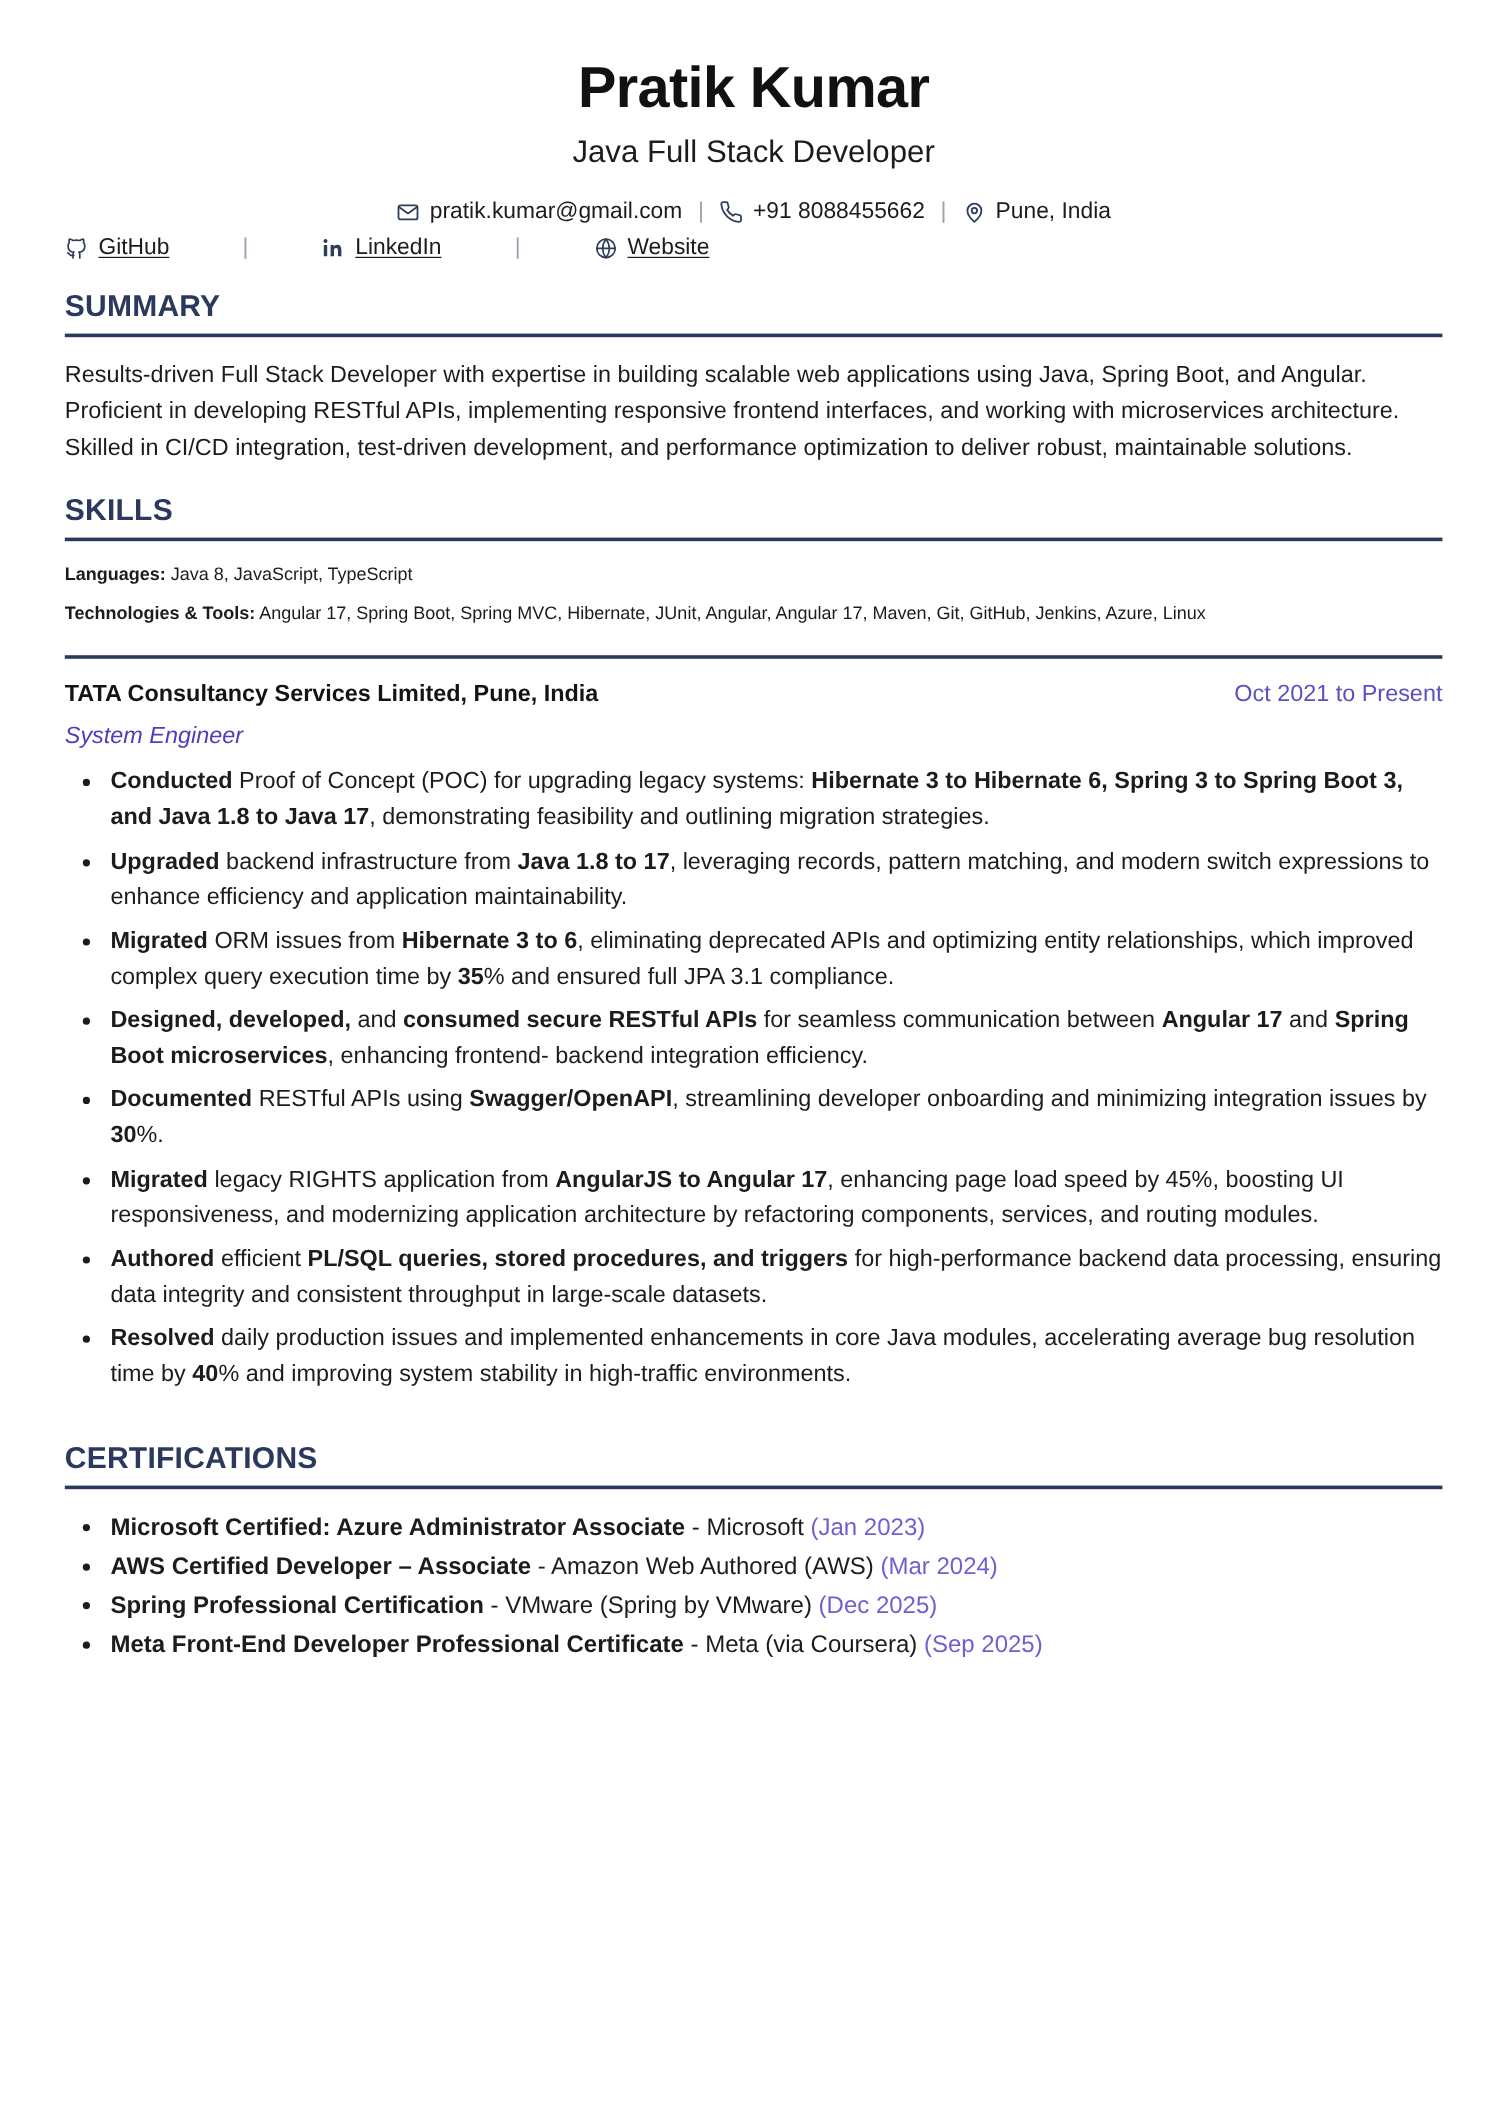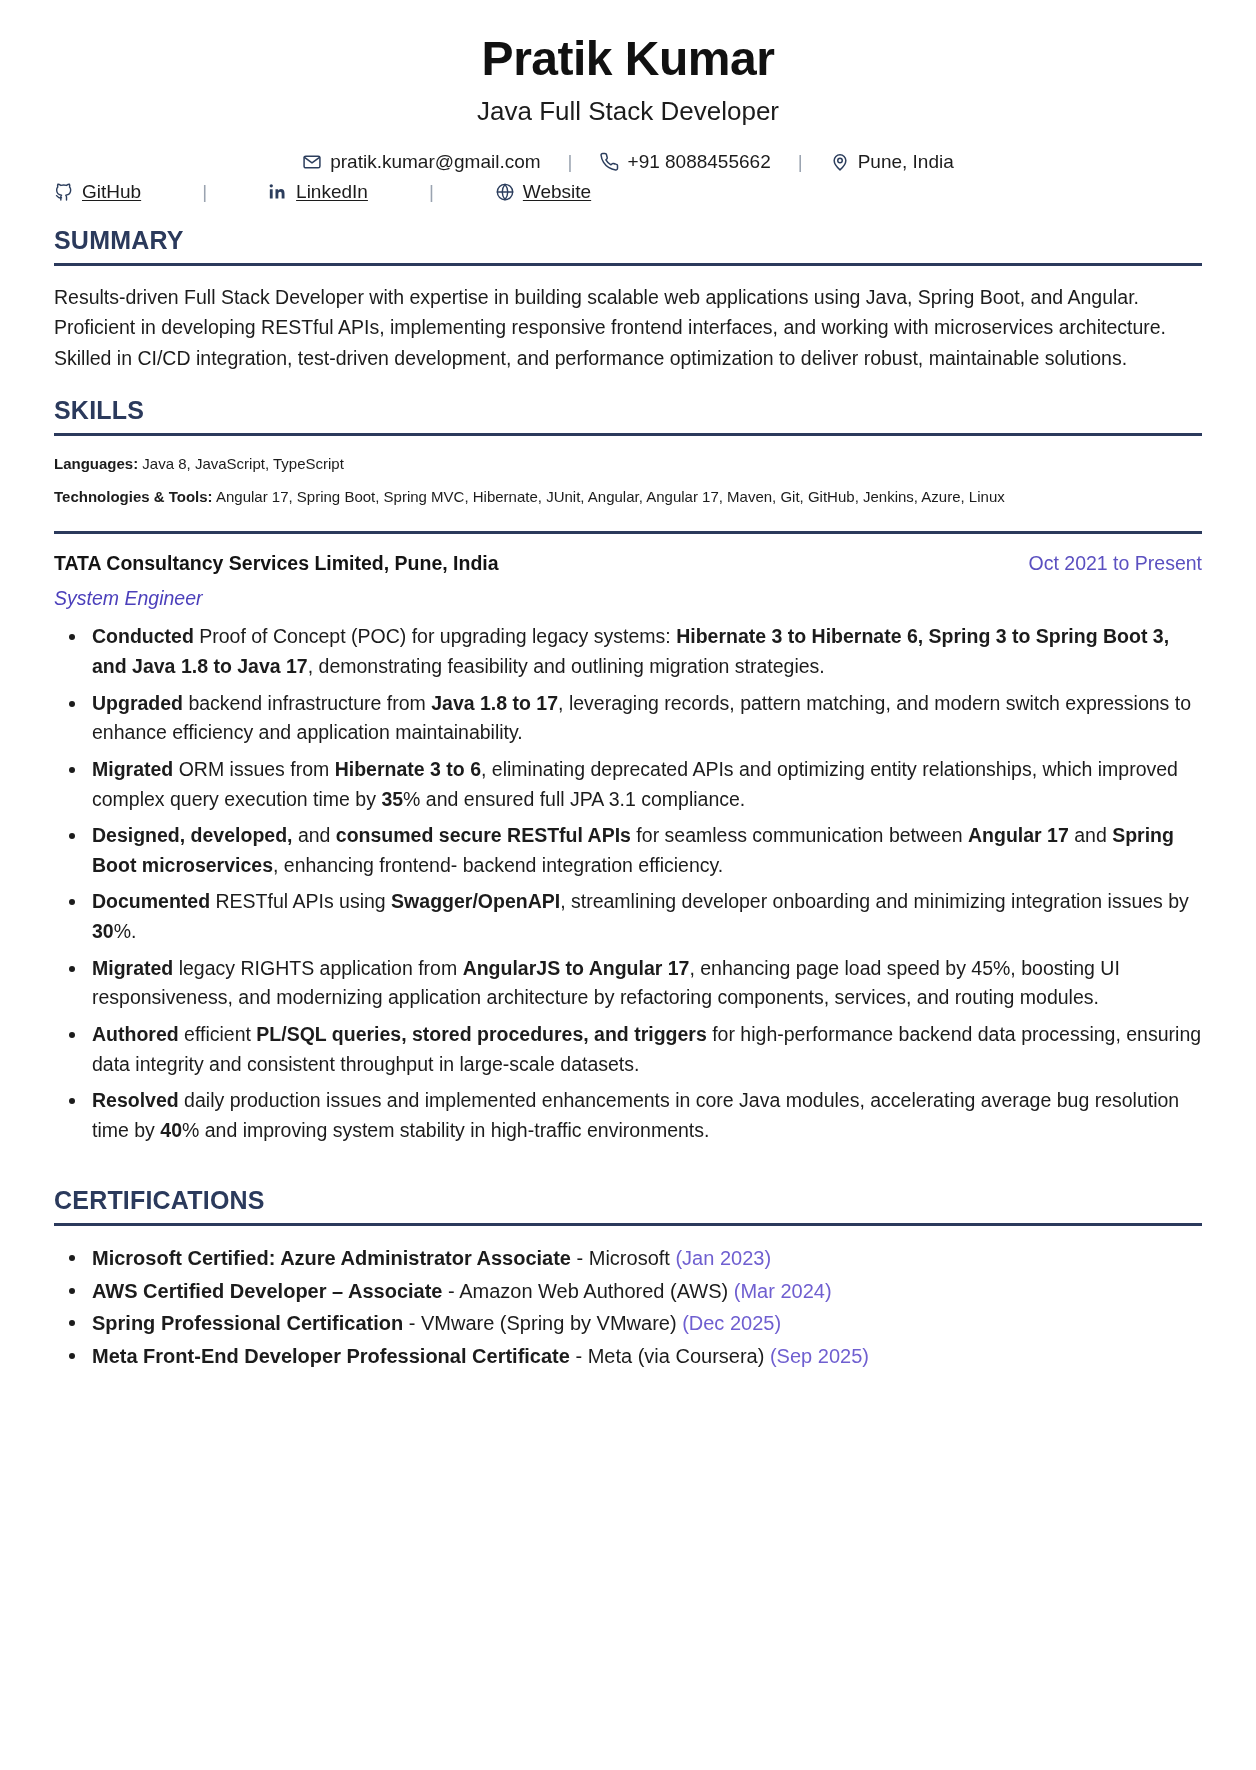--- a/index.html
+++ b/index.html
@@ -8,21 +8,21 @@
     width: 1256px;
     min-height: 1770px;
     background: #ffffff;
     font-family: "Liberation Sans", sans-serif;
     color: #1a1a1a;
     -webkit-font-smoothing: antialiased;
   }
   .page {
     width: 1256px;
     min-height: 1770px;
-    padding: 31px 54px 40px 54px;
+    padding: 46px 54px 40px 54px;
     background: #ffffff;
   }
 
   
   .resume-header { text-align: center; margin-bottom: 8px; }
   .name {
     font-size: 48px;
     font-weight: bold;
     letter-spacing: -0.5px;
     color: #111111;
@@ -37,21 +37,21 @@
     line-height: 1.2;
   }
   .contact-row {
     font-size: 19px;
     color: #1c1c1c;
     line-height: 1.55;
     display: flex;
     justify-content: center;
     align-items: center;
     flex-wrap: wrap;
-    gap: 14px;
+    gap: 0;
   }
   .contact-item {
     display: inline-flex;
     align-items: center;
     gap: 8px;
     white-space: nowrap;
   }
   .sep {
     color: #9aa3b0;
     padding: 0 13px;

